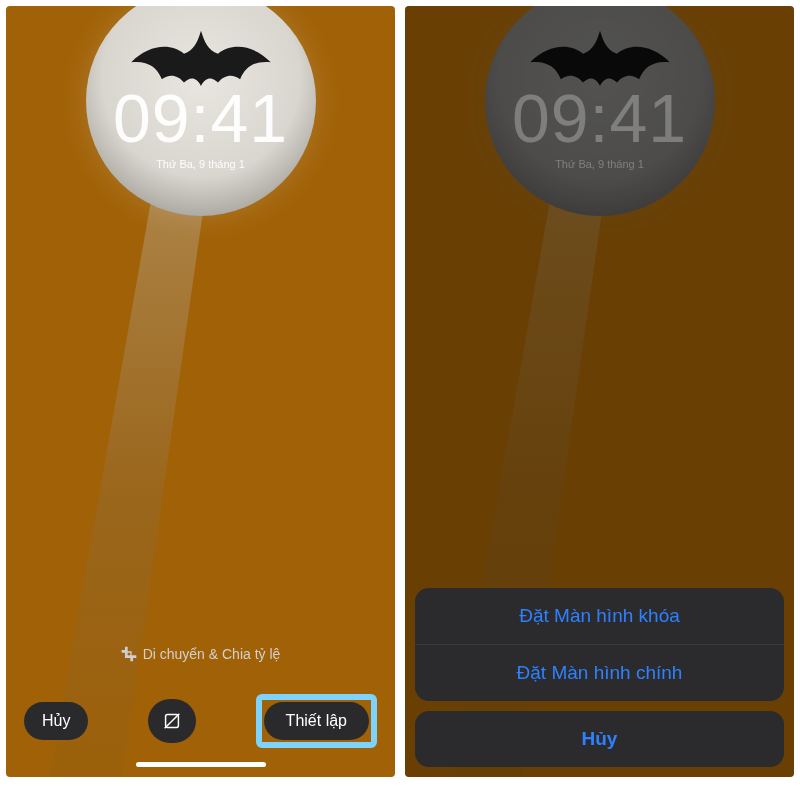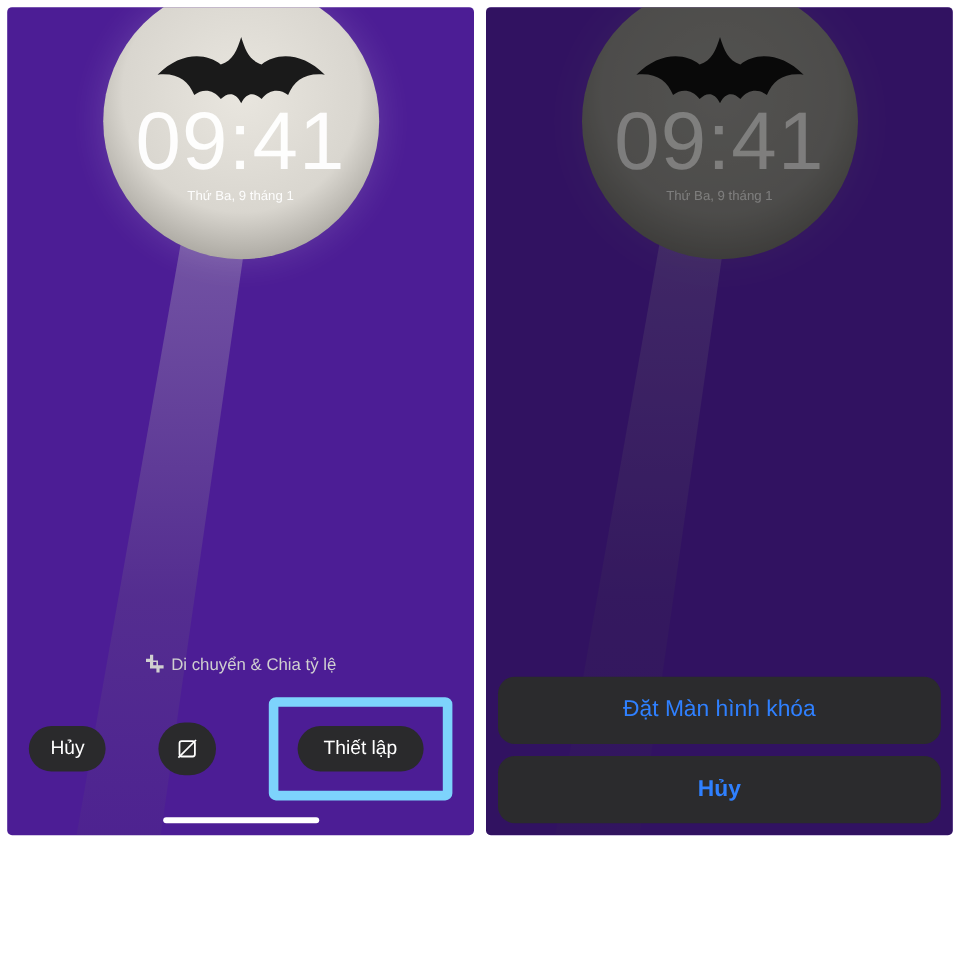--- a/index.html
+++ b/index.html
@@ -9,24 +9,24 @@
     height: 800px;
     display: flex;
     gap: 10px;
     padding: 6px;
     font-family: -apple-system, "Helvetica Neue", Arial, sans-serif;
     overflow: hidden;
   }
   .phone {
     position: relative;
     flex: 1;
-    background: #4c1d95;
+    background: #a16207;
     border-radius: 4px;
     overflow: hidden;
-    height: 690px;
+    height: 771px;
   }
   
   .spotlight {
     position: absolute;
     left: 50%;
     top: -20px;
     transform: translateX(-50%);
     width: 230px;
     height: 230px;
     border-radius: 50%;
@@ -71,21 +71,21 @@
   .bottom-area {
     position: absolute;
     left:0; right:0; bottom: 10px;
     z-index: 5;
     color: #fff;
   }
   .move-scale {
     text-align: center;
     font-size: 14px;
     color: #d0d0d0;
-    margin-bottom: 20px;
+    margin-bottom: 32px;
     display:flex;
     justify-content:center;
     gap:6px;
   }
   .crop-icon { width:16px; height:16px; display:inline-block; }
   .btn-row {
     display: flex;
     align-items: center;
     justify-content: space-between;
     padding: 0 18px 10px 18px;
@@ -97,23 +97,23 @@
     padding: 10px 22px;
     font-size: 16px;
     font-weight: 500;
     display:inline-flex;
     align-items:center;
     justify-content:center;
   }
   .pill.small { padding: 10px 18px; min-width: 60px; }
   .pill.icon-only { width:48px; height:44px; padding:0; border-radius:22px; }
   .highlight {
-    border: 8px solid #7dd3fc;
+    border: 6px solid #7dd3fc;
     border-radius: 6px;
-    padding: 16px;
+    padding: 2px;
   }
   .highlight .pill { margin:0; }
   .home-ind {
     width: 130px; height:5px; background:#fff; border-radius:3px;
     margin: 4px auto 0 auto;
   }
   
   .sheet-backdrop {
     position:absolute; inset:0;
     background: rgba(0,0,0,0.35);
@@ -206,18 +206,21 @@
     <div class="date">Thứ Ba, 9 tháng 1</div>
   </div>
 
   <div class="sheet-backdrop"></div>
 
   <div class="action-sheet">
     <div class="sheet-group">
       <div class="sheet-item">
         <span>Đặt Màn hình khóa</span>
       </div>
+      <div class="sheet-item">
+        <span>Đặt Màn hình chính</span>
+      </div>
     </div>
     <div class="sheet-cancel">
       <span>Hủy</span>
     </div>
   </div>
 </div>
 
 </body></html>

